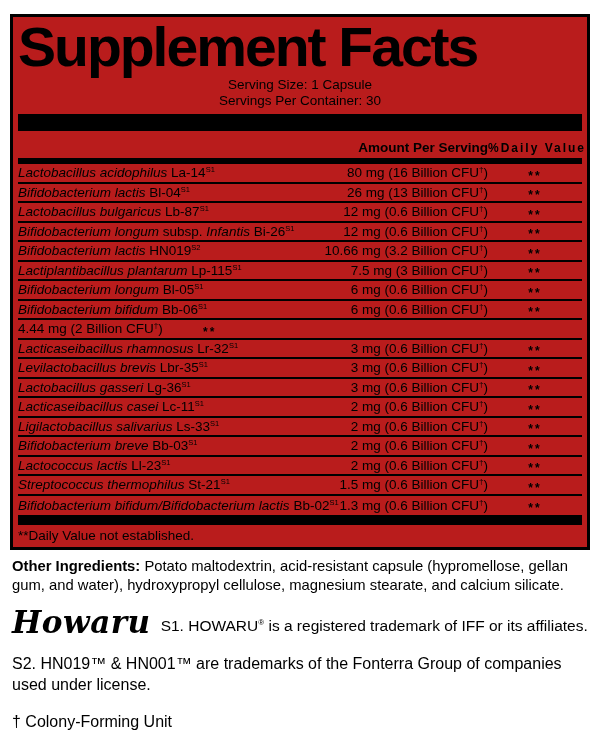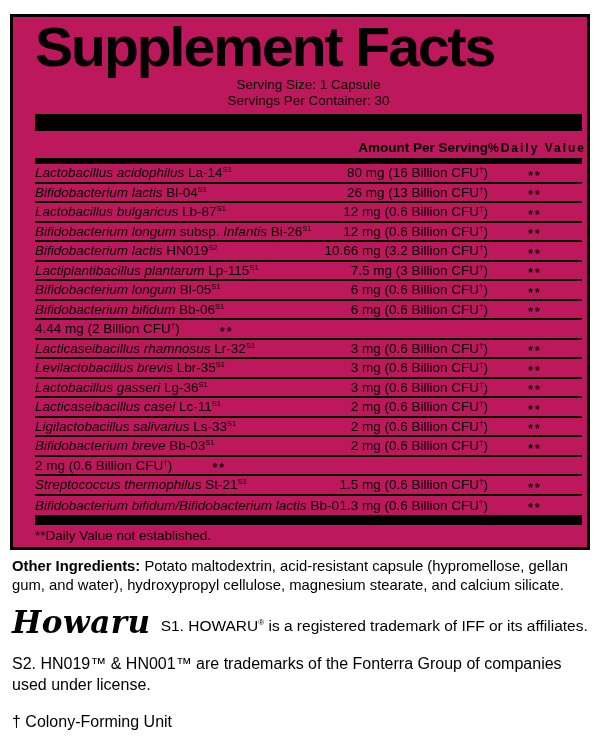--- a/index.html
+++ b/index.html
@@ -9,22 +9,22 @@
     color:#000; -webkit-font-smoothing:antialiased;
   }
   .page { position:relative; width:600px; height:738px; overflow:hidden; }
 
   
   .factbox {
     box-sizing:border-box;
     margin:14px 10px 0 10px;
     width:580px;
     border:3px solid #000;
-    padding:3px 5px 2px 22px;
-    background:#be185d;
+    padding:3px 5px 2px 5px;
+    background:#b91c1c;
   }
   .title {
     font-weight:bold;
     font-size:56px;
     letter-spacing:-2px;
     line-height:0.88;
     white-space:nowrap;
     transform:scaleX(1.02);
     transform-origin:left center;
     margin:2px 0 6px 0;
@@ -179,20 +179,21 @@
           <div class="c-name"><span class="it">Ligilactobacillus salivarius</span><span> Ls-33</span><sup>S1</sup></div>
           <div class="c-amt">2 mg (0.6 Billion CFU<sup>†</sup>)</div>
           <div class="c-dv">**</div>
         </div>
         <div class="trow">
           <div class="c-name"><span class="it">Bifidobacterium breve</span><span> Bb-03</span><sup>S1</sup></div>
           <div class="c-amt">2 mg (0.6 Billion CFU<sup>†</sup>)</div>
           <div class="c-dv">**</div>
         </div>
         <div class="trow">
+          <div class="c-name"><span class="it">Lactococcus lactis</span><span> Ll-23</span><sup>S1</sup></div>
           <div class="c-amt">2 mg (0.6 Billion CFU<sup>†</sup>)</div>
           <div class="c-dv">**</div>
         </div>
         <div class="trow">
           <div class="c-name"><span class="it">Streptococcus thermophilus</span><span> St-21</span><sup>S1</sup></div>
           <div class="c-amt">1.5 mg (0.6 Billion CFU<sup>†</sup>)</div>
           <div class="c-dv">**</div>
         </div>
         <div class="trow">
           <div class="c-name"><span class="it">Bifidobacterium bifidum/Bifidobacterium lactis</span><span> Bb-02</span><sup>S1</sup></div>

